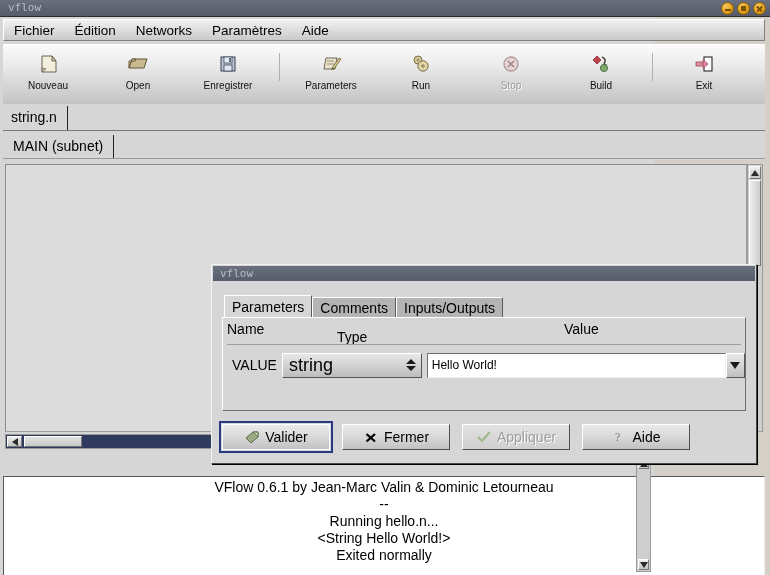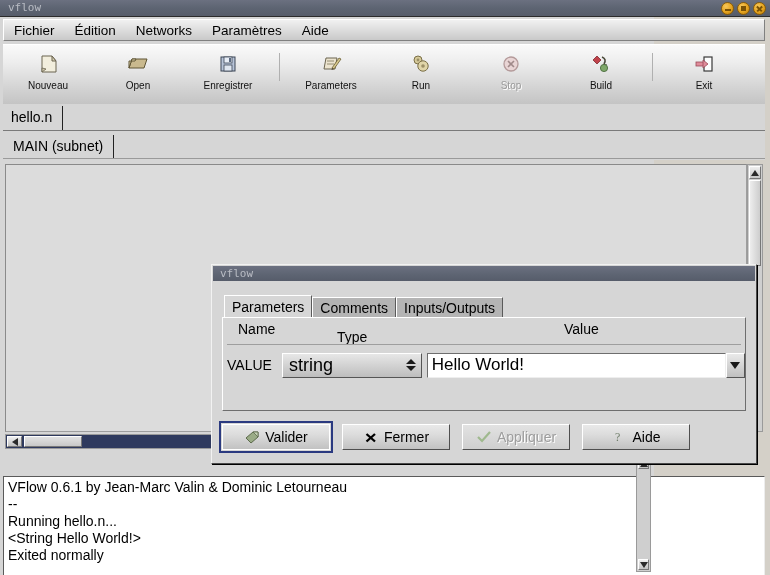--- a/index.html
+++ b/index.html
@@ -7,20 +7,21 @@
     width:770px;height:575px;overflow:hidden;
     font-family:"Liberation Sans", sans-serif;
     font-size:13px;
     background:#d4d0c8;
     -webkit-font-smoothing:none;
   }
   #app{
     position:relative;width:654px;height:575px;
     background:#d6d6d6;
     box-sizing:border-box;
+    text-align:center;
   }
 
   
   .titlebar{
     position:absolute;left:0;top:0;width:770px;height:17px;
     background:linear-gradient(to bottom,#6b7080 0%,#5d6472 50%,#565c6a 100%);
     border-bottom:1px solid #2b2b2b;
     box-sizing:border-box;
   }
   .titlebar .tb-label{
@@ -242,21 +243,21 @@
   .tabpanel{
     position:absolute;left:5px;top:32px;width:524px;height:94px;
     background:#d6d6d6;
     border:1px solid #fff;border-right-color:#6e6e6e;border-bottom-color:#6e6e6e;
     box-sizing:border-box;
   }
   .hdrrow{
     position:absolute;left:4px;top:3px;width:514px;height:20px;
     font-size:14px;color:#000;
   }
-  .hdrrow .h-name{position:absolute;left:0;top:0;margin-left:11px;}
+  .hdrrow .h-name{position:absolute;left:0;top:0;}
   .hdrrow .h-type{position:absolute;left:110px;top:0;margin-top:8px;}
   .hdrrow .h-value{position:absolute;left:337px;top:0;}
   .hdrsep{position:absolute;left:4px;top:26px;width:514px;height:1px;background:#9e9e9e;}
   .prow{
     position:absolute;left:4px;top:33px;width:518px;height:28px;
     display:flex;align-items:center;
   }
   .prow .pname{font-size:14px;color:#000;width:57px;}
   .combo{
     position:relative;width:145px;height:25px;
@@ -271,21 +272,21 @@
     display:flex;flex-direction:column;align-items:center;justify-content:center;gap:2px;
   }
   .ar-up{width:0;height:0;border-left:5px solid transparent;border-right:5px solid transparent;border-bottom:5px solid #1a1a1a;}
   .ar-dn{width:0;height:0;border-left:5px solid transparent;border-right:5px solid transparent;border-top:5px solid #1a1a1a;}
   .valfield{
     position:relative;width:310px;height:25px;margin-left:5px;
     background:#fff;
     border:1px solid #6e6e6e;border-right-color:#eee;border-bottom-color:#eee;
     box-sizing:border-box;display:flex;align-items:center;
   }
-  .valfield .vtext{font-size:17px;color:#000;padding-left:4px;}
+  .valfield .vtext{font-size:12px;color:#000;padding-left:4px;}
   .valdrop{
     width:20px;height:25px;
     background:linear-gradient(to bottom,#e9e9e9,#c0c0c0);
     border:1px solid #fff;border-right-color:#555;border-bottom-color:#555;
     box-sizing:border-box;display:flex;align-items:center;justify-content:center;
   }
   .ar-dn-sm{width:0;height:0;border-left:5px solid transparent;border-right:5px solid transparent;border-top:7px solid #1a1a1a;}
 
   .btnrow{
     position:absolute;left:5px;top:138px;width:527px;height:28px;
@@ -430,21 +431,21 @@
           <rect x="4" y="10" width="8" height="4" fill="#e08c9a" stroke="#9a4a58" stroke-width="0.8"></rect>
           <polygon points="11,8 16,12 11,16" fill="#e08c9a" stroke="#9a4a58" stroke-width="0.8"></polygon>
         </svg>
       </div>
       <div class="lb">Exit</div>
     </div>
 
   </div>
 
   <div class="filetabs">
-    <div class="ftab">hello.n</div>
+    <div class="ftab">string.n</div>
     <div class="ftab-line"></div>
   </div>
 
   <div class="subtabs">
     <div class="stab">MAIN (subnet)</div>
     <div class="stab-line"></div>
   </div>
 
   <div class="canvaswrap">
     <div class="canvas">

